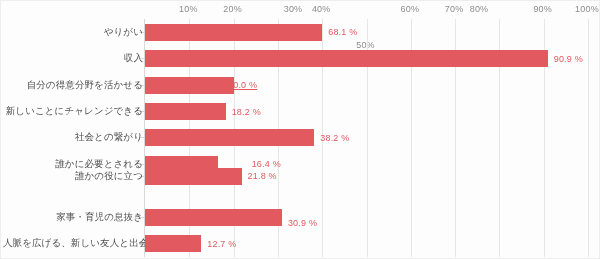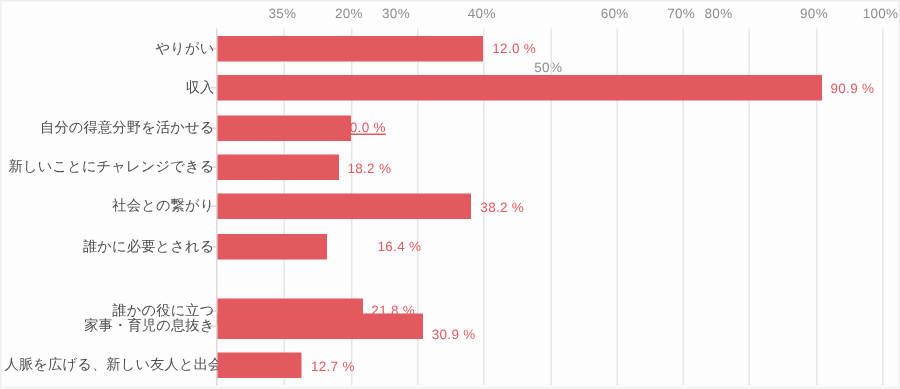--- a/index.html
+++ b/index.html
@@ -91,23 +91,23 @@
     white-space:nowrap;
     letter-spacing:0.2px;
   }
 </style>
 </head>
 <body>
 
 <div id="chart-root">
 
   <div id="axis-top">
-      <div class="axis-tick-label" style="left: 187.3px;">35%</div>
+      <div class="axis-tick-label" style="left: 187.3px;">10%</div>
       <div class="axis-tick-label" style="left: 231.6px;">20%</div>
-      <div class="axis-tick-label" style="left: 263px;">30%</div>
+      <div class="axis-tick-label" style="left: 292px;">30%</div>
       <div class="axis-tick-label" style="left: 320.2px;">40%</div>
       <div class="axis-tick-label" style="left: 364.5px; margin-top: 36px;">50%</div>
       <div class="axis-tick-label" style="left: 408.8px;">60%</div>
       <div class="axis-tick-label" style="left: 453.1px;">70%</div>
       <div class="axis-tick-label" style="left: 478px;">80%</div>
       <div class="axis-tick-label" style="left: 541.7px;">90%</div>
       <div class="axis-tick-label" style="left: 586px;">100%</div>
     </div>
 
   <div id="plot-area">
@@ -121,21 +121,21 @@
       <div class="gridline" style="left: 354.4px;"></div>
       <div class="gridline" style="left: 398.7px;"></div>
       <div class="gridline" style="left: 443px;"></div>
     </div>
 
   <div id="rows">
       <div class="bar-row" style="top: 0px; height: 26.4444px;">
         <div class="axis-tick-mark"></div>
         <div class="cat-label">やりがい</div>
         <div class="bar" style="width: 177.2px; background: rgb(226, 89, 95);"></div>
-        <div class="bar-value" style="left: 327.2px; color: rgb(226, 89, 95);">12.0 %</div>
+        <div class="bar-value" style="left: 327.2px; color: rgb(226, 89, 95);">68.1 %</div>
       </div>
       <div class="bar-row" style="top: 26.4444px; height: 26.4444px;">
         <div class="axis-tick-mark"></div>
         <div class="cat-label">収入</div>
         <div class="bar" style="width: 402.687px; background: rgb(226, 89, 95);"></div>
         <div class="bar-value" style="left: 552.687px; color: rgb(226, 89, 95);">90.9 %</div>
       </div>
       <div class="bar-row" style="top: 52.8889px; height: 26.4444px;">
         <div class="axis-tick-mark"></div>
         <div class="cat-label">自分の得意分野を活かせる</div>
@@ -153,21 +153,21 @@
         <div class="cat-label">社会との繋がり</div>
         <div class="bar" style="width: 169.226px; background: rgb(226, 89, 95);"></div>
         <div class="bar-value" style="left: 319.226px; color: rgb(226, 89, 95);">38.2 %</div>
       </div>
       <div class="bar-row" style="top: 132.222px; height: 26.4444px;">
         <div class="axis-tick-mark"></div>
         <div class="cat-label">誰かに必要とされる</div>
         <div class="bar" style="width: 72.652px; background: rgb(226, 89, 95);"></div>
         <div class="bar-value" style="left: 222.652px; color: rgb(226, 89, 95); margin-left: 28px;">16.4 %</div>
       </div>
-      <div class="bar-row" style="top: 175px; height: 26.4444px; padding-left: 29px;">
+      <div class="bar-row" style="top: 144px; height: 26.4444px; padding-left: 29px;">
         <div class="axis-tick-mark"></div>
         <div class="cat-label">誰かの役に立つ</div>
         <div class="bar" style="width: 96.574px; background: rgb(226, 89, 95);"></div>
         <div class="bar-value" style="left: 246.574px; color: rgb(226, 89, 95);">21.8 %</div>
       </div>
       <div class="bar-row" style="top: 185.111px; height: 26.4444px;">
         <div class="axis-tick-mark"></div>
         <div class="cat-label">家事・育児の息抜き</div>
         <div class="bar" style="width: 136.887px; background: rgb(226, 89, 95);"></div>
         <div class="bar-value" style="left: 286.887px; color: rgb(226, 89, 95); margin-top: 12px;">30.9 %</div>

